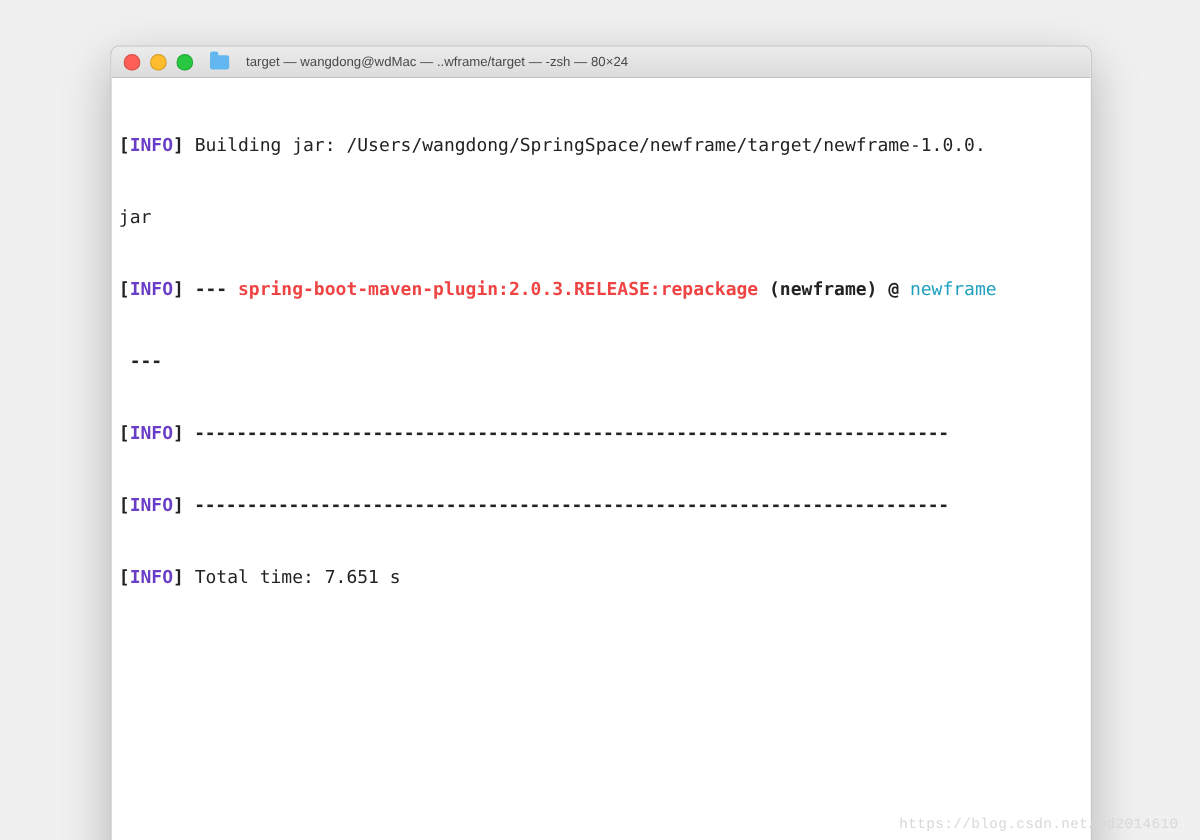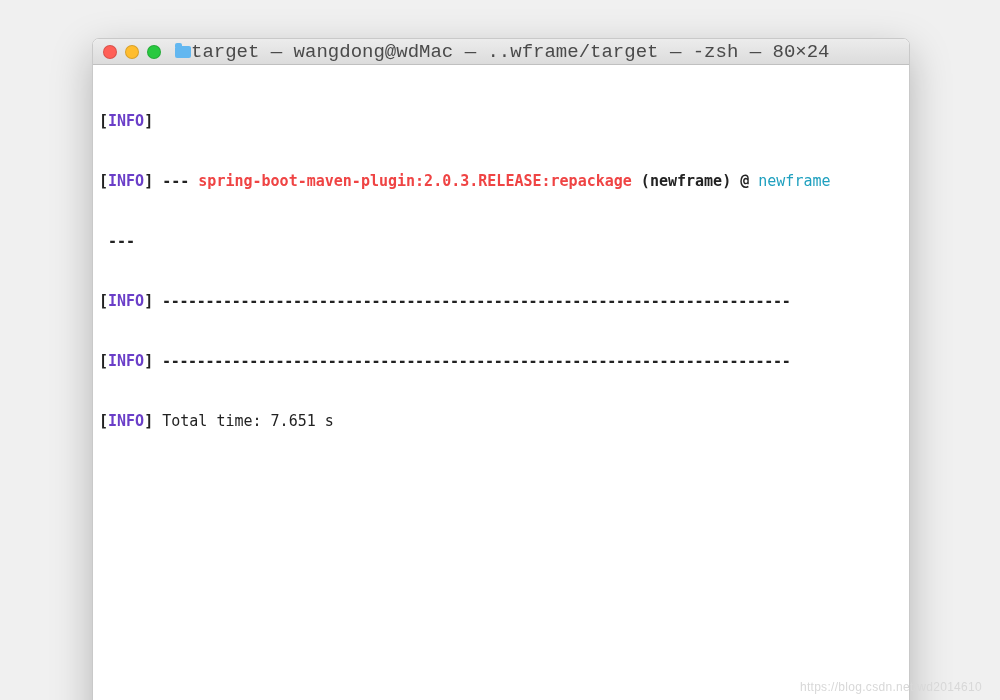--- a/index.html
+++ b/index.html
@@ -48,25 +48,24 @@
     background: #62b7f0;
     border-radius: 2px;
     position: relative;
   }
   .titlebar .folder::before {
     content:"";
     position:absolute; left:0; top:-3px; width:7px; height:4px;
     background:#62b7f0; border-radius:2px 2px 0 0;
   }
   .titletext {
-    margin-left: 0;
-    font-size: 19px;
+    margin-left: 14px;
+    font-size: 11px;
     color: #4a4a4a;
     white-space: nowrap;
-    font-family: Liberation Mono, monospace;
   }
   .term {
     font-family: "Menlo", "Monaco", "Consolas", monospace;
     font-size: 15px;
     line-height: 20px;
     padding: 6px 6px 10px 6px;
     color: #222;
     white-space: pre;
   }
   .term div { white-space: pre-wrap; word-break: break-all; }
@@ -74,42 +73,43 @@
   .brack { color: #222; font-weight: bold; }
   .green { color: #ef4444; font-weight: bold; }
   .blue  { color: #1fa0bf; }
   .red   { color: #c23030; font-weight: bold; }
   .bold  { font-weight: bold; }
   .watermark {
     position:absolute;
     right:18px; bottom:6px;
     font-size:12px;
     color:#d8d8d8;
-    font-family: Liberation Sans, sans-serif;
+    font-family: Liberation Mono, monospace;
     letter-spacing:0.3px;
   }
   .dashline { letter-spacing:-0.3px; }
 </style>
 </head>
 <body>
 
 <div class="window">
 
   <div class="titlebar">
     <div class="traffic">
       <div class="dot red"></div>
       <div class="dot yel"></div>
       <div class="dot grn"></div>
     </div>
     <div class="folder"></div>
     <div class="titletext">target — wangdong@wdMac — ..wframe/target — -zsh — 80×24</div>
   </div>
 
   <div class="term">
-    <div><span class="brack">[</span><span class="info">INFO</span><span class="brack">]</span></div>
+    <div><span class="brack">[</span><span class="info">INFO</span><span class="brack">]</span><span> Building jar: /Users/wangdong/SpringSpace/newframe/target/newframe-1.0.0.</span></div>
+    <div><span>jar</span></div>
     <div><span class="brack">[</span><span class="info">INFO</span><span class="brack">]</span><span class="bold"> --- </span><span class="green">spring-boot-maven-plugin:2.0.3.RELEASE:repackage</span><span class="bold"> (newframe)</span><span class="bold"> @ </span><span class="blue">newframe</span></div>
     <div><span class="bold"> ---</span></div>
     <div><span class="brack">[</span><span class="info">INFO</span><span class="brack">]</span><span class="bold dashline"> ------------------------------------------------------------------------</span></div>
     <div><span class="brack">[</span><span class="info">INFO</span><span class="brack">]</span><span class="bold dashline"> ------------------------------------------------------------------------</span></div>
     <div><span class="brack">[</span><span class="info">INFO</span><span class="brack">]</span><span> Total time: 7.651 s</span></div>
     
     
     
 
     

